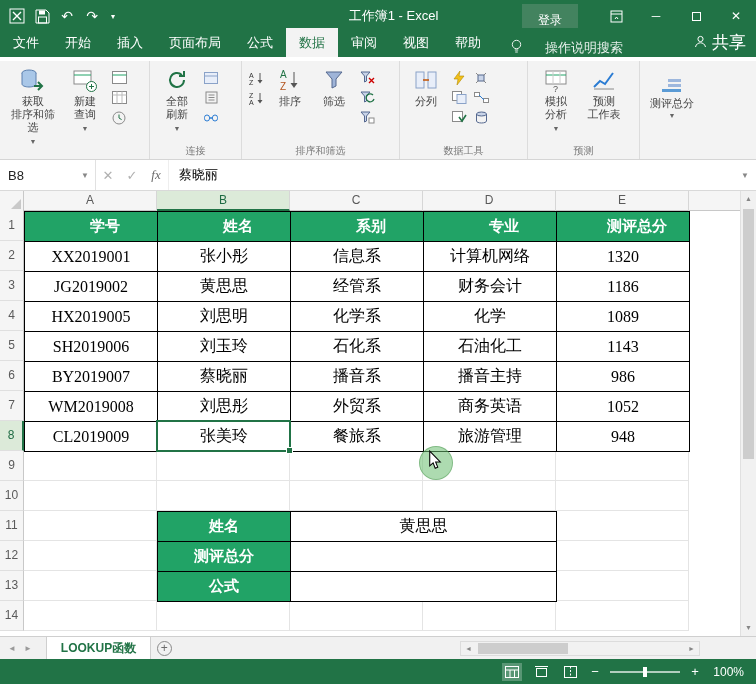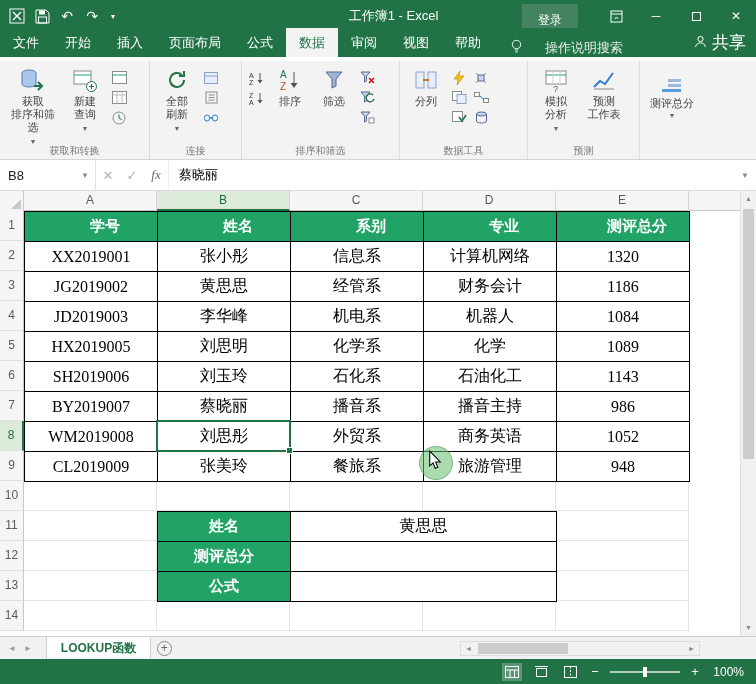--- a/index.html
+++ b/index.html
@@ -220,21 +220,20 @@
               <line x1="0.5" y1="4" x2="14.5" y2="4" stroke="#bbb"></line>
             </svg>
         </span>
         <span class="sicon">
           <svg width="14" height="14" viewBox="0 0 14 14">
               <circle cx="7" cy="7" r="6" fill="none" stroke="#8a8a8a"></circle>
               <path d="M7 3.5V7l2.6 1.6" fill="none" stroke="#217346"></path>
             </svg>
         </span>
       </div>
-      <div class="rgroup-label">获取和转换</div>
     </div>
 
     <div class="rgroup" style="width:92px">
       <div class="bigbtn" style="width:46px">
         <span class="bicon">
           <svg width="24" height="24" viewBox="0 0 24 24">
               <path d="M19 12a7 7 0 1 1-2.2-5.1" fill="none" stroke="#217346" stroke-width="2"></path>
               <path d="M19 3v5h-5" fill="none" stroke="#217346" stroke-width="2"></path>
             </svg>
         </span>
@@ -578,27 +577,20 @@
             <td>信息系</td>
             <td>计算机网络</td>
             <td>1320</td>
           </tr>
           <tr>
             <td>JG2019002</td>
             <td>黄思思</td>
             <td>经管系</td>
             <td>财务会计</td>
             <td>1186</td>
-          </tr>
-          <tr>
-            <td>JD2019003</td>
-            <td>李华峰</td>
-            <td>机电系</td>
-            <td>机器人</td>
-            <td>1084</td>
           </tr>
           <tr>
             <td>HX2019005</td>
             <td>刘思明</td>
             <td>化学系</td>
             <td>化学</td>
             <td>1089</td>
           </tr>
           <tr>
             <td>SH2019006</td>

